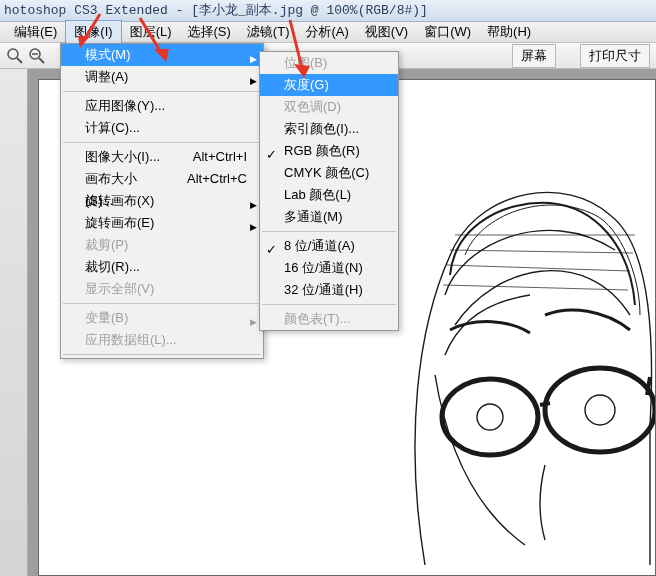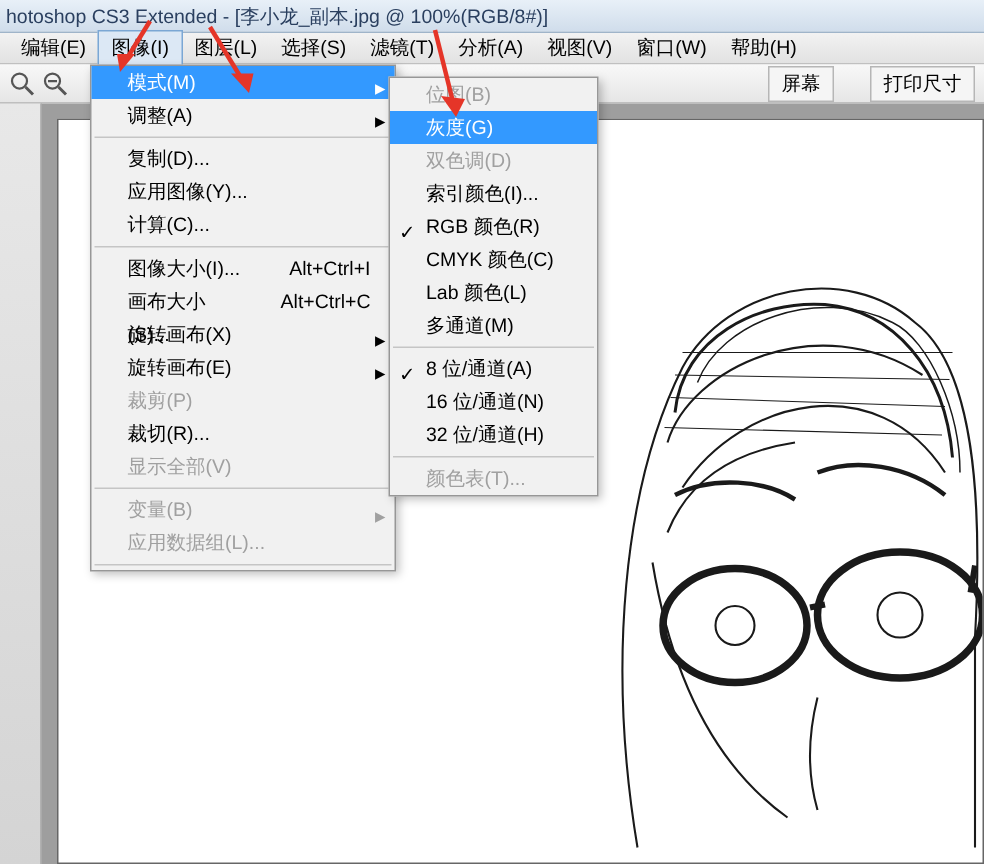--- a/index.html
+++ b/index.html
@@ -1,17 +1,17 @@
 <!DOCTYPE html>
 <html><head>
 <meta charset="utf-8">
 <style>
 * { margin: 0; padding: 0; box-sizing: border-box; font-family: "Microsoft YaHei", "SimSun", sans-serif; font-size: 13px; }
 body { background: #fff; width: 656px; height: 576px; overflow: hidden; position: relative; }
-.titlebar { background: linear-gradient(to bottom, #e8f0f8, #d0ddeb); height: 22px; line-height: 22px; padding-left: 4px; color: #2a3f5f; border-bottom: 1px solid #9fb4c9; }
+.titlebar { background: linear-gradient(to bottom, #e8f0f8, #d0ddeb); height: 22px; line-height: 22px; padding-left: 4px; color: #2a3f5f; border-bottom: 1px solid #9fb4c9; font-family: Liberation Mono, monospace; }
 .menubar { background: linear-gradient(to bottom, #f2f2f2, #e2e2e2); height: 21px; display: flex; align-items: center; padding-left: 6px; border-bottom: 1px solid #c0c0c0; }
 .menubar-item { padding: 2px 8px; cursor: default; }
 .menubar-item.active { background: #dce8f5; border: 1px solid #7ba7d4; }
 .toolbar { background: linear-gradient(to bottom, #f8f8f8, #e6e6e6); height: 26px; display: flex; align-items: center; padding: 0 6px; border-bottom: 1px solid #bfbfbf; gap: 4px; }
 .toolbar .mico { width: 18px; height: 18px; }
 .toolbar .box { width: 18px; height: 18px; border: 1px solid #7f7f7f; background: #fff; margin-left: 30px; }
 .toolbar .btn { border: 1px solid #b6b6b6; padding: 2px 8px; background: #f5f5f5; margin-left: 20px; }
 .toolbar .hidden { visibility: hidden; }
 .dropdown { position: absolute; background: #f1f1f1; border: 1px solid #979797; box-shadow: 2px 2px 6px rgba(0,0,0,0.25); z-index: 10; }
 .dropdown .item { height: 22px; line-height: 22px; padding: 0 16px 0 24px; display: flex; justify-content: space-between; gap: 24px; cursor: default; position: relative; }
@@ -102,23 +102,20 @@
     <div class="item highlight">
       <span>模式(M)</span>
       <span class="arrow" style="font-size: 9px;">▶</span>
     </div>
     <div class="item">
       <span>调整(A)</span>
       <span class="arrow" style="font-size: 9px;">▶</span>
     </div>
     <div class="sep"></div>
     <div class="item">
-      <span>复制(D)...</span>
-    </div>
-    <div class="item">
       <span>应用图像(Y)...</span>
     </div>
     <div class="item">
       <span>计算(C)...</span>
     </div>
     <div class="sep"></div>
     <div class="item">
       <span>图像大小(I)...</span>
       <span>Alt+Ctrl+I</span>
     </div>

